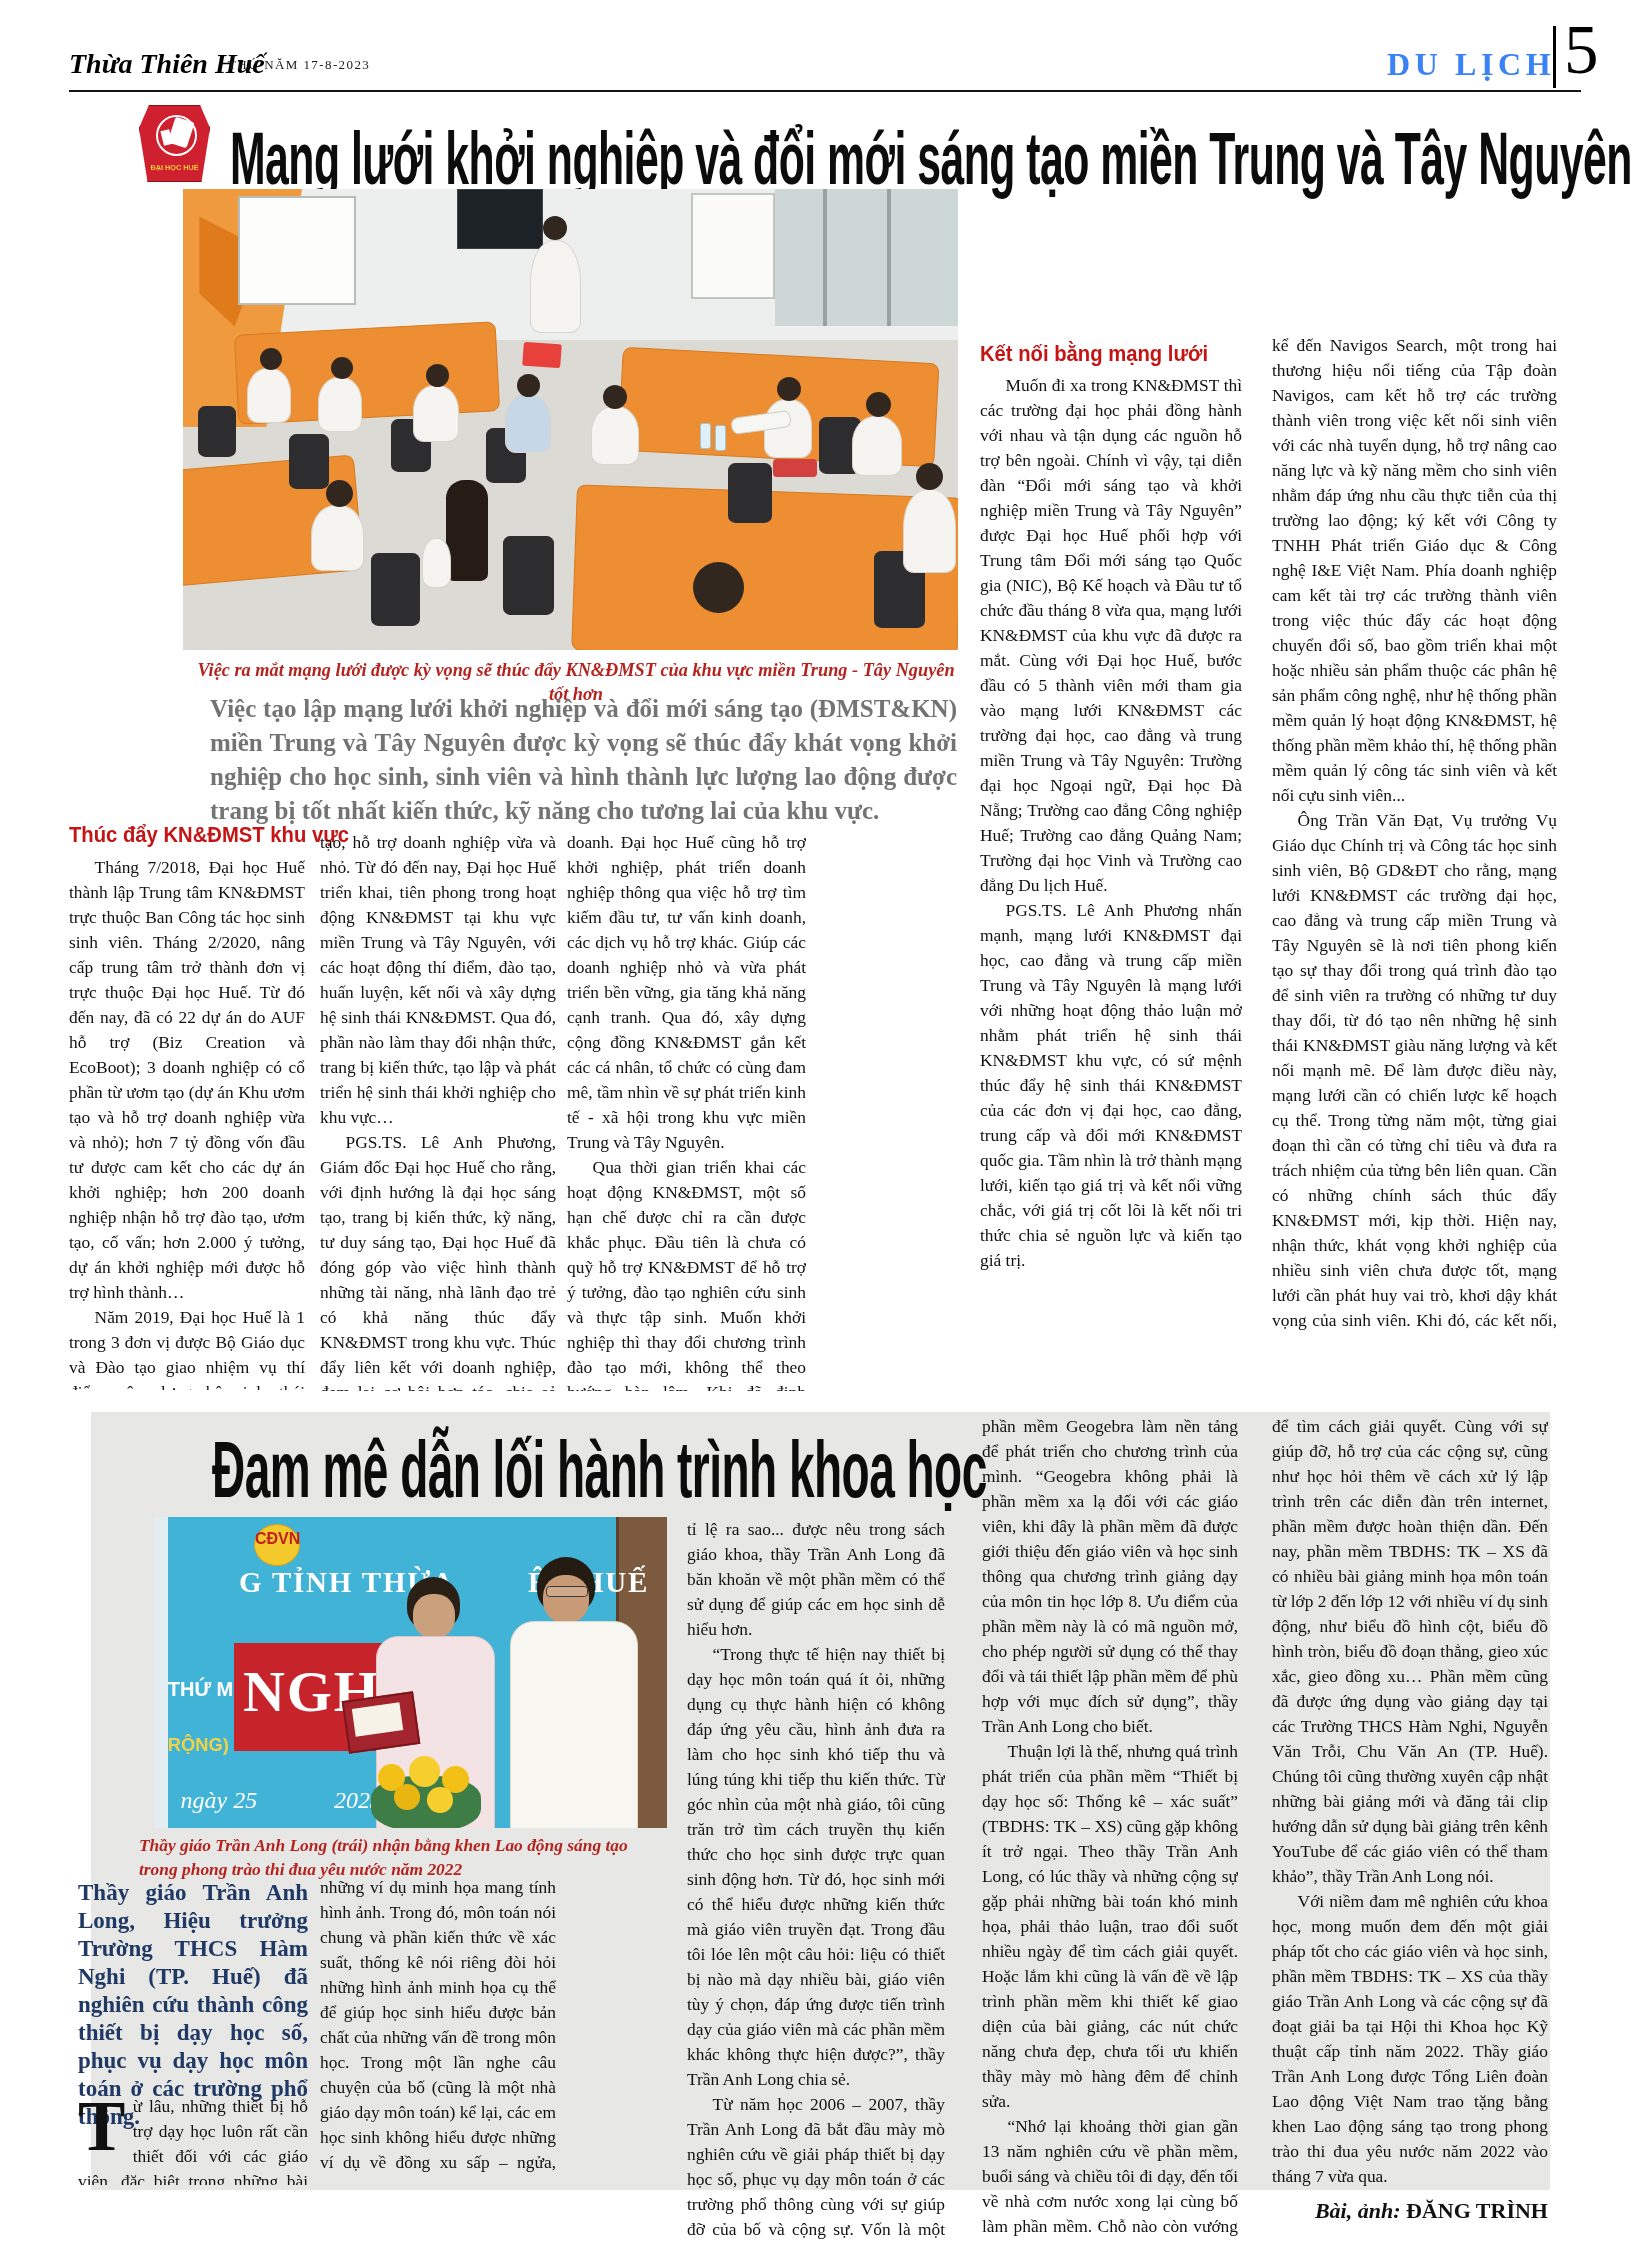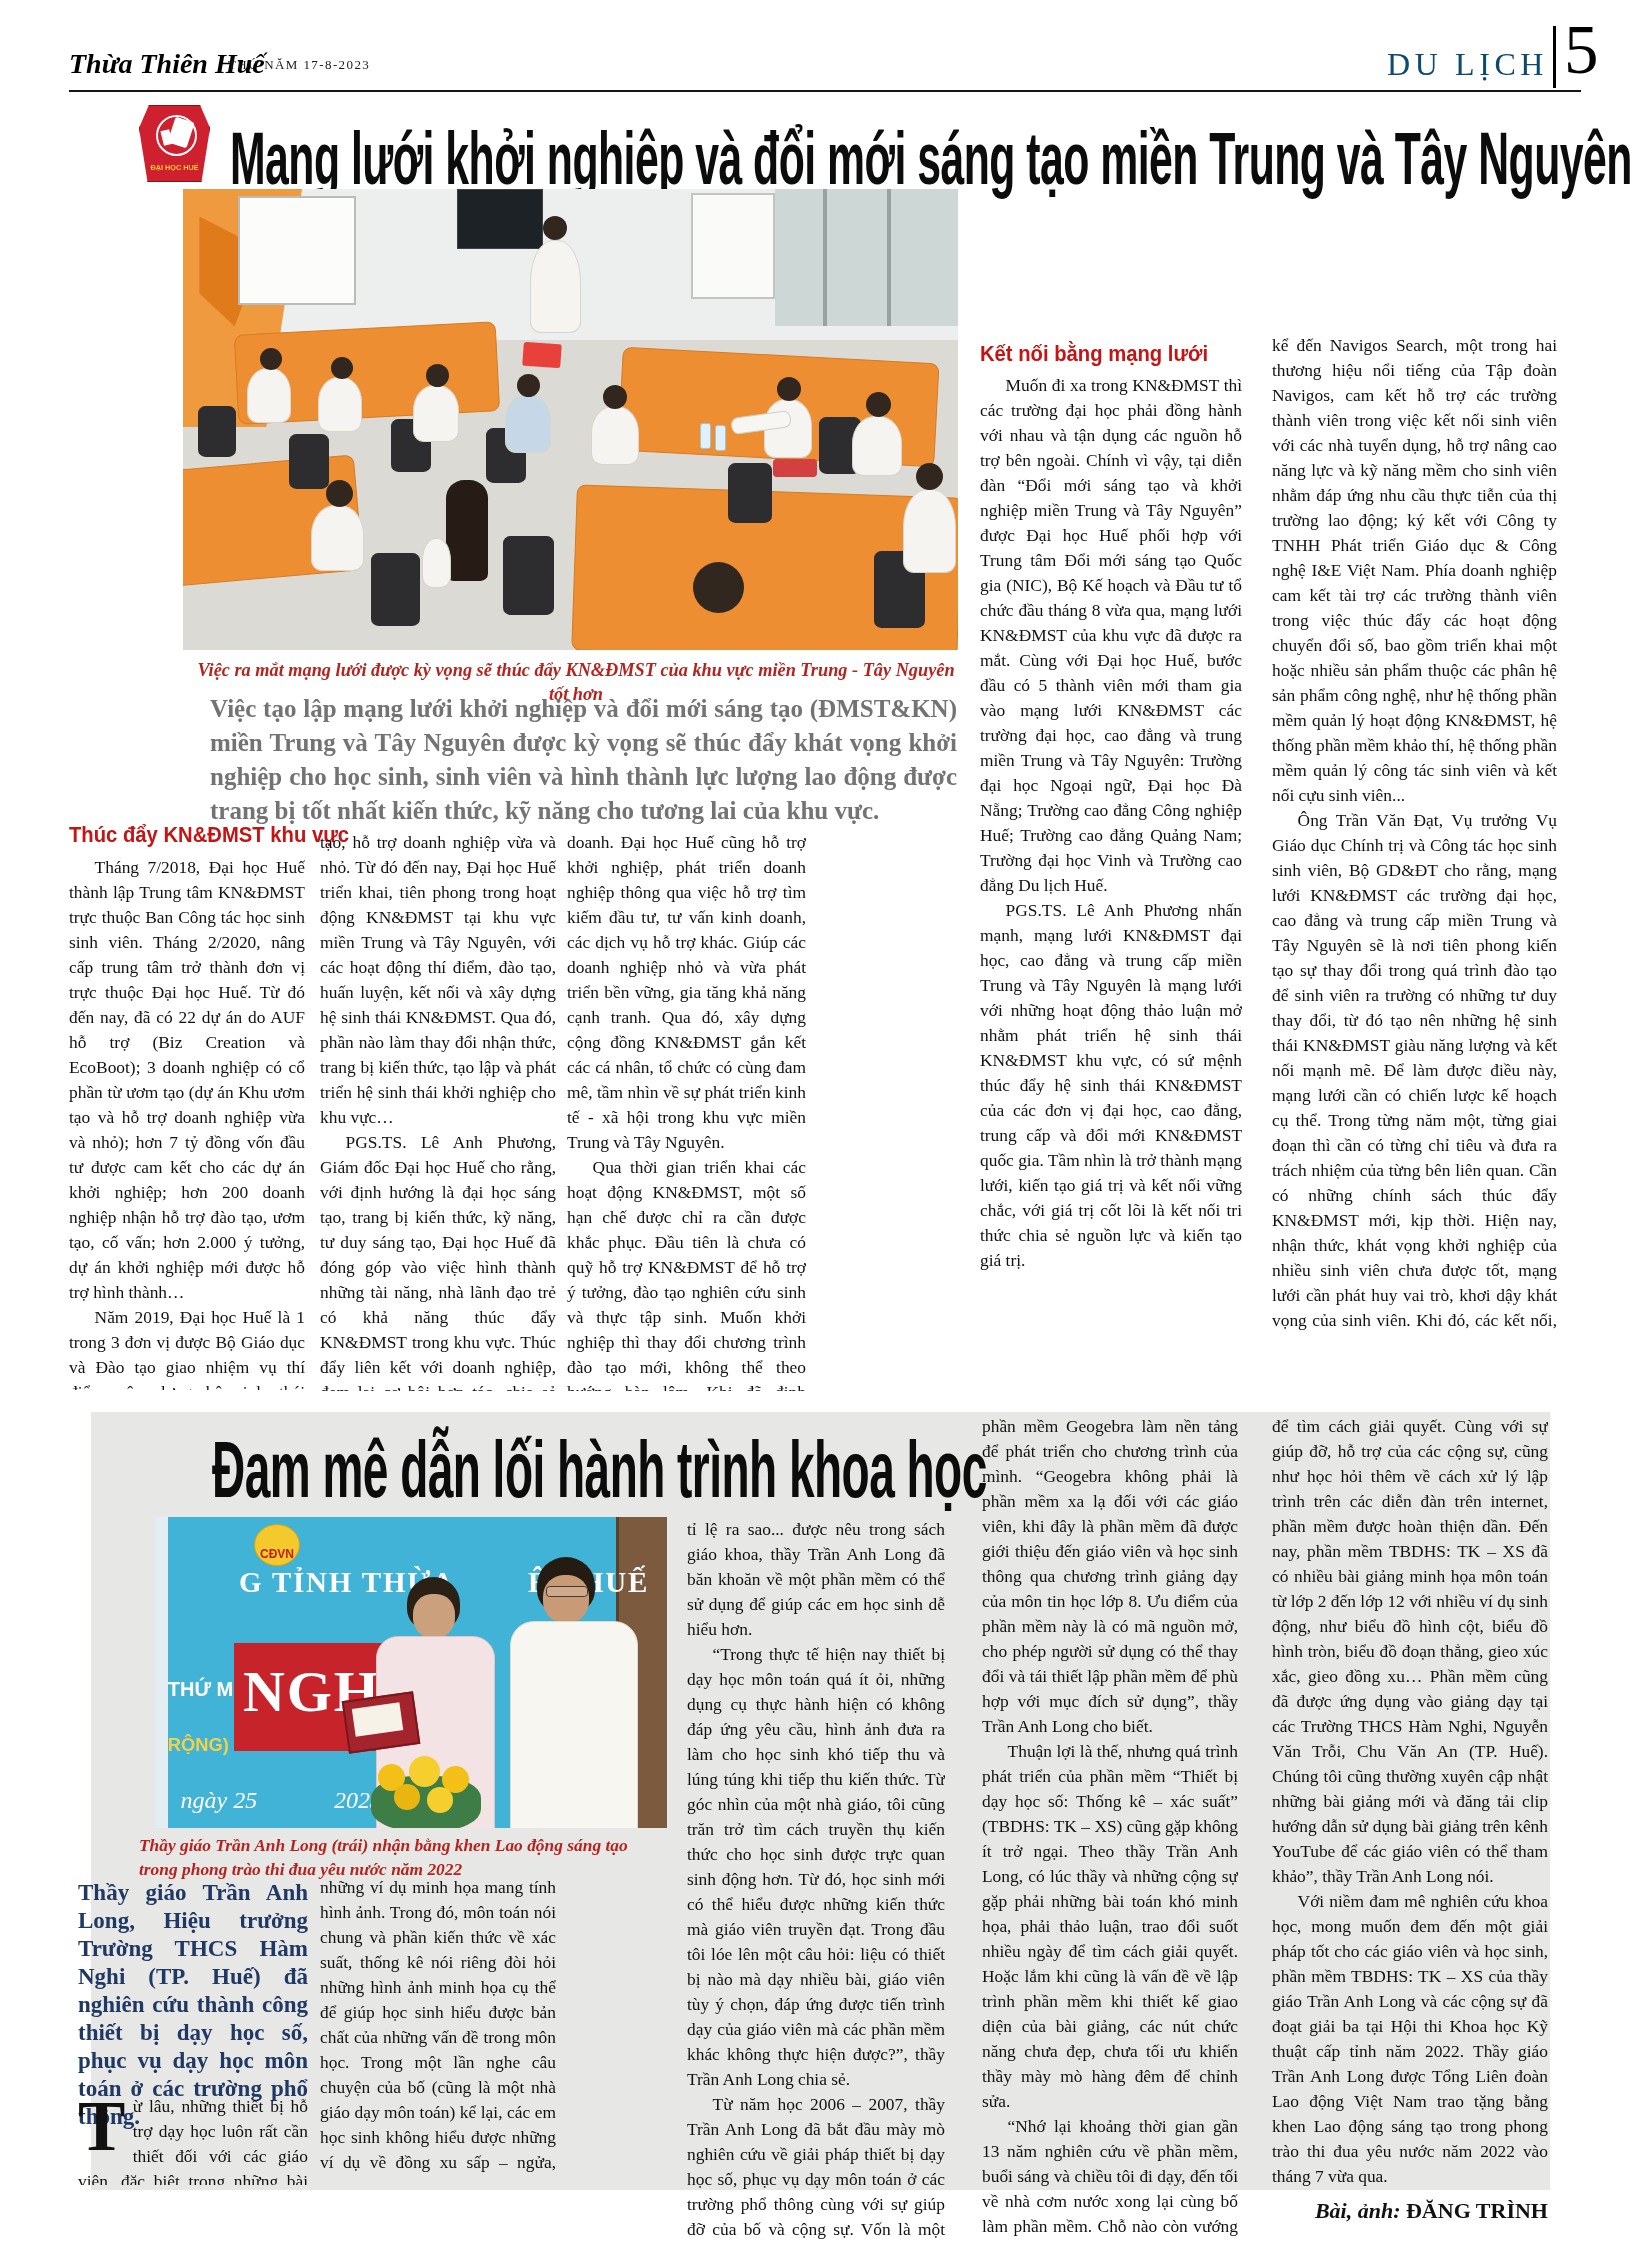--- a/index.html
+++ b/index.html
@@ -2,21 +2,21 @@
 <html style="font-size:14.6px"><head>
 <meta charset="utf-8">
 <style>
   html,body{margin:0;padding:0;background:#888;}
   #page{position:relative;width:1647px;height:2267px;background:#ffffff;overflow:hidden;
         font-family:"Liberation Serif", serif;color:#111;}
   .abs{position:absolute;}
   
   .brand{font-size:28px;font-weight:bold;font-style:italic;letter-spacing:0px;color:#000;}
   .hdate{font-size:13px;letter-spacing:1.4px;color:#1a1a1a;}
-  .section{font-size:32px;font-weight:normal;letter-spacing:4.6px;color:#0c4a6e;}
+  .section{font-size:32px;font-weight:bold;letter-spacing:4.6px;color:#3b82f6;}
   .pagenum{font-size:69px;font-weight:500;color:#000;line-height:1;}
   .vbar{width:2.7px;background:#000;}
   .hrule{height:1.8px;background:#151515;}
   
   .bighead{font-family:"Liberation Sans",sans-serif;font-weight:900;color:#0c0c0c;
            white-space:nowrap;transform-origin:left top;letter-spacing:-0.9px;}
   
   .col{font-size:17.4px;line-height:25px;text-align:justify;overflow:hidden;}
   .col p{margin:0;text-indent:25.6px;}
   .col p.cont{text-indent:0;}
@@ -153,21 +153,21 @@
 
   <div class="abs graybox" style="left:91px;top:1412px;width:1459px;height:778px;"></div>
 
   <div class="abs bighead" style="left:212px;top:1424px;font-size:80px;transform:scaleX(.575);">Đam mê dẫn lối hành trình khoa học</div>
 
   <div class="abs ph" style="left:155px;top:1517px;width:512px;height:311px;background:#41b3d6;">
     <div class="abs" style="left:0;top:0;width:12.8px;height:311px;background:#e4edf1;"></div>
     <div class="abs" style="left:461px;top:0;width:50px;height:311px;background:#7b5a3e;border-left:3.7px solid #5d4229;"></div>
 
     <div class="abs" style="left:99px;top:7.3px;width:44px;height:40px;background:#f3c92c;border-radius:50%;border:1.8px solid #d8a416;">
-      <div style="font-family:'Liberation Sans',sans-serif;font-size:12px;font-weight:bold;color:#c02020;text-align:center;margin-top:22px;">CĐVN</div>
+      <div style="font-family:'Liberation Sans',sans-serif;font-size:16px;font-weight:bold;color:#c02020;text-align:center;margin-top:5px;">CĐVN</div>
     </div>
 
     <div class="abs" style="left:84px;top:49px;font-family:'Liberation Serif',serif;font-size:29px;font-weight:bold;color:#fff;letter-spacing:1.8px;">G TỈNH THỪA</div>
     <div class="abs" style="left:373px;top:49px;font-family:'Liberation Serif',serif;font-size:29px;font-weight:bold;color:#fff;letter-spacing:1.8px;">ÊN HUẾ</div>
 
     <div class="abs" style="left:79px;top:126px;width:230px;height:108px;background:#c7232b;">
       <div style="font-family:'Liberation Serif',serif;font-size:58px;font-weight:bold;color:#fff;margin:14.6px 0 0 9.1px;letter-spacing:1.8px;">NGHI</div>
     </div>
     <div class="abs" style="left:12.8px;top:161px;font-family:'Liberation Sans',sans-serif;font-size:20px;font-weight:bold;color:#fff;">THỨ M</div>
     <div class="abs" style="left:12.8px;top:217px;font-family:'Liberation Sans',sans-serif;font-size:18.3px;font-weight:bold;color:#f3d246;">RỘNG)</div>

